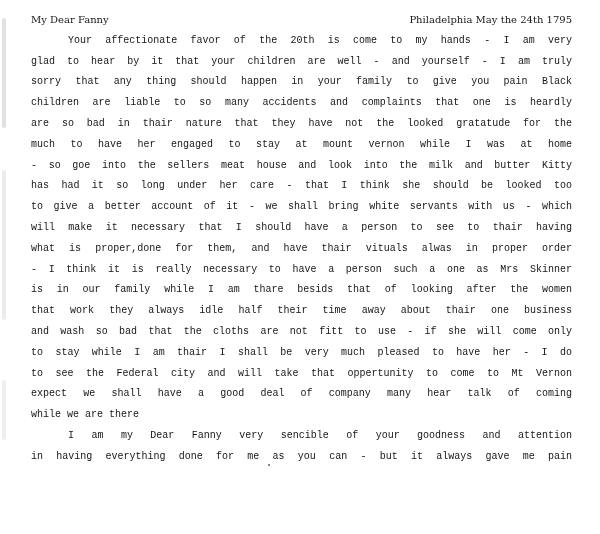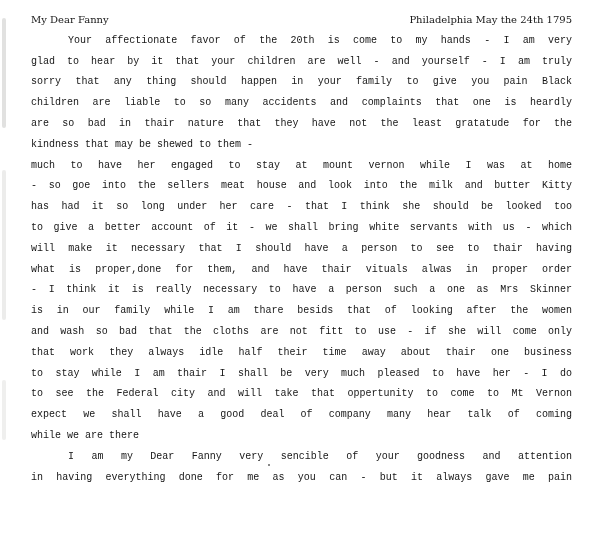--- a/index.html
+++ b/index.html
@@ -75,32 +75,31 @@
   <div class="header-row">
     <span>My Dear Fanny</span>
     <span>Philadelphia May the 24th 1795</span>
   </div>
 
   <div class="body-lines" id="body-lines">
       <div class="line indent">Your affectionate favor of the 20th is come to my hands - I am very</div>
       <div class="line">glad to hear by it that your children are well - and yourself - I am truly</div>
       <div class="line">sorry that any thing should happen in your family to give you pain Black</div>
       <div class="line">children are liable to so many accidents and complaints that one is heardly</div>
-      <div class="line">are so bad in thair nature that they have not the least gratatude for the</div>
-      <div class="line no-fill">kindness that may be shewed to them -</div>
+      <div class="line">are so bad in thair nature that they have not the looked gratatude for the</div>
       <div class="line">much to have her engaged to stay at mount vernon while I was at home</div>
       <div class="line">- so goe into the sellers meat house and look into the milk and butter Kitty</div>
       <div class="line">has had it so long under her care - that I think she should be looked too</div>
       <div class="line">to give a better account of it - we shall bring white servants with us - which</div>
       <div class="line">will make it necessary that I should have a person to see to thair having</div>
       <div class="line">what is proper,done for them, and have thair vituals alwas in proper order</div>
       <div class="line">- I think it is really necessary to have a person such a one as Mrs Skinner</div>
       <div class="line">is in our family while I am thare besids that of looking after the women</div>
+      <div class="line">that work they always idle half their time away about thair one business</div>
       <div class="line">and wash so bad that the cloths are not fitt to use - if she will come only</div>
-      <div class="line">that work they always idle half their time away about thair one business</div>
       <div class="line">to stay while I am thair I shall be very much pleased to have her - I do</div>
       <div class="line">to see the Federal city and will take that oppertunity to come to Mt Vernon</div>
       <div class="line">expect we shall have a good deal of company many hear talk of coming</div>
       <div class="line no-fill">while we are there</div>
       <div class="line indent">I am my Dear Fanny very sencible of your goodness and attention</div>
       <div class="line">in having everything done for me as you can - but it always gave me pain</div>
     </div>
 </div>
 
 </body></html>

